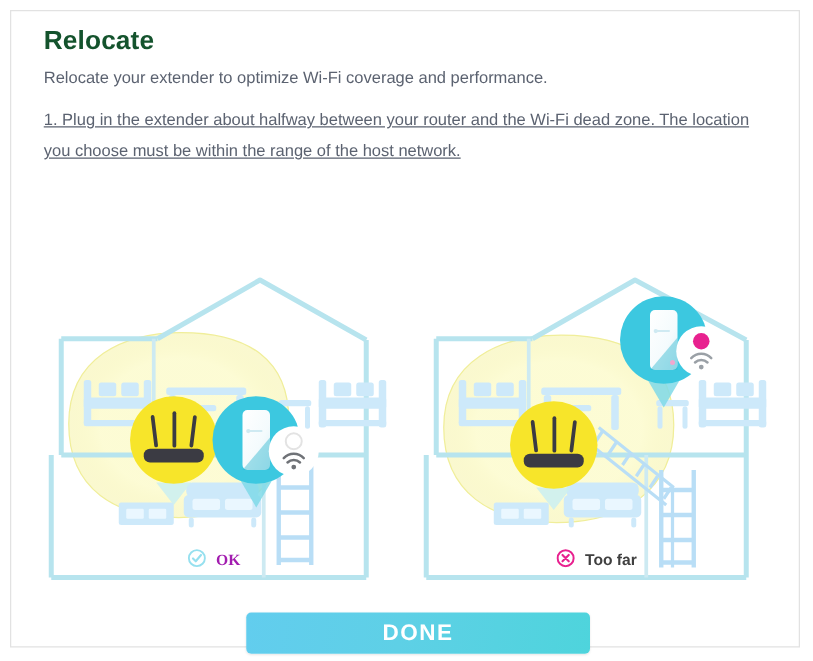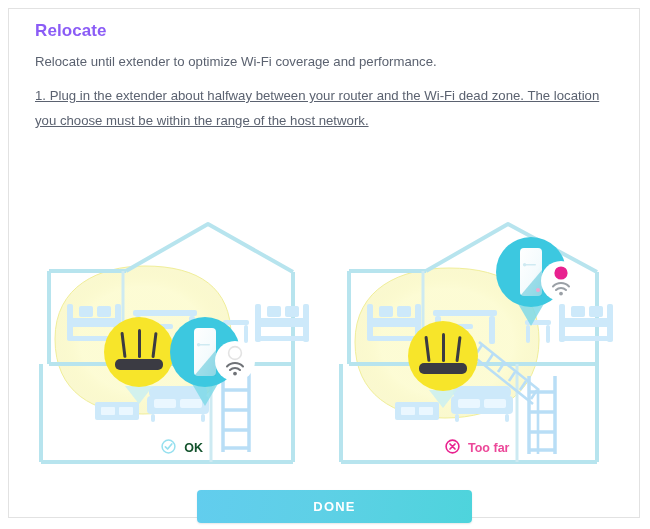--- a/index.html
+++ b/index.html
@@ -20,23 +20,23 @@
     height: 510px;
     background: #ffffff;
     border: 1px solid #e2e2e2;
     box-sizing: border-box;
   }
 
   #page-title {
     position: absolute;
     left: 26px;
     top: 12px;
-    font-size: 17px;
+    font-size: 21px;
     font-weight: bold;
-    color: #8b5cf6;
+    color: #14532d;
     letter-spacing: 0.1px;
   }
 
   .body-line {
     position: absolute;
     left: 26px;
     font-size: 13.2px;
     color: #5b6270;
     line-height: 25px;
     width: 580px;
@@ -69,61 +69,62 @@
   
   .status-label {
     position: absolute;
     top: 430px;
     width: 300px;
     text-align: center;
     font-size: 12.5px;
     font-weight: bold;
   }
   #label-ok {
-    left: 23px;
-    color: #14532d;
+    left: 12px;
+    color: #a21caf;
+    font-family: Liberation Serif, serif;
   }
   #label-too-far {
     left: 318px;
-    color: #ec4899;
+    color: #404040;
   }
   .status-label .badge-icon {
     display: inline-block;
     vertical-align: -3px;
     margin-right: 5px;
   }
   .status-label .txt { vertical-align: middle; }
 
   
   #done-button {
     position: absolute;
     left: 188px;
     top: 481px;
     width: 275px;
     height: 33px;
     border: none;
     border-radius: 4px;
     background: linear-gradient(100deg, #62cdee 0%, #5ed0e6 45%, #4ed4dc 100%);
     color: #ffffff;
     font-family: "Liberation Sans", sans-serif;
-    font-size: 13px;
+    font-size: 18px;
     font-weight: bold;
     letter-spacing: 1.2px;
     cursor: pointer;
     box-shadow: 0 1px 2px rgba(0,0,0,0.10);
   }
 </style>
 </head>
 <body>
 
 <div id="card">
 
   <div id="page-title">Relocate</div>
 
-  <div class="body-line" id="intro-text">Relocate until extender to optimize Wi-Fi coverage and performance.</div>
+  <div class="body-line" id="intro-text">Relocate your extender to optimize Wi-Fi coverage and performance.</div>
   <div class="body-line" id="step-1-text">1. Plug in the extender about halfway between your router and the Wi-Fi dead zone. The location you choose must be within the range of the host network.</div>
 
   <div id="illustrations">
 
     <div class="scene" id="scene-ok">
       <svg class="scene-svg" width="300" height="250" viewBox="0 0 300 250">
         <defs>
           <radialGradient id="okGlow" cx="50%" cy="50%" r="50%">
             <stop offset="0%" stop-color="#fcfbd2" stop-opacity="0.95"></stop>
             <stop offset="72%" stop-color="#fcfbcd" stop-opacity="0.85"></stop>

